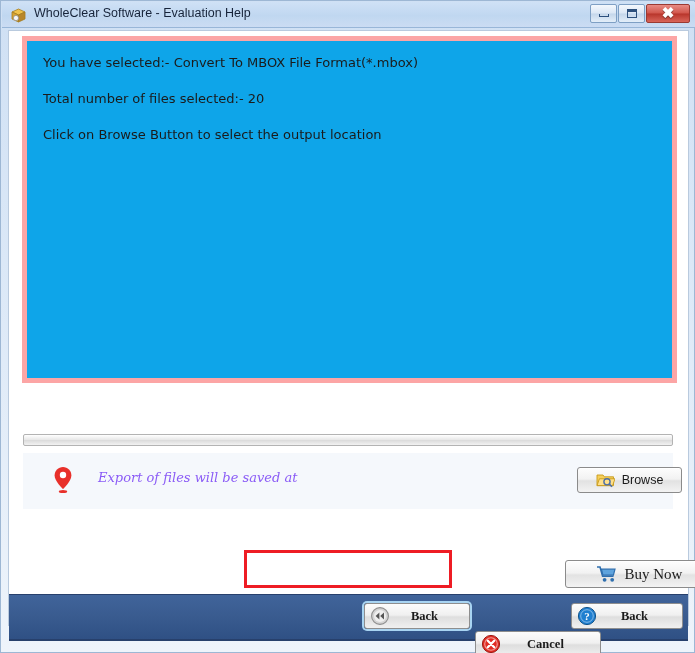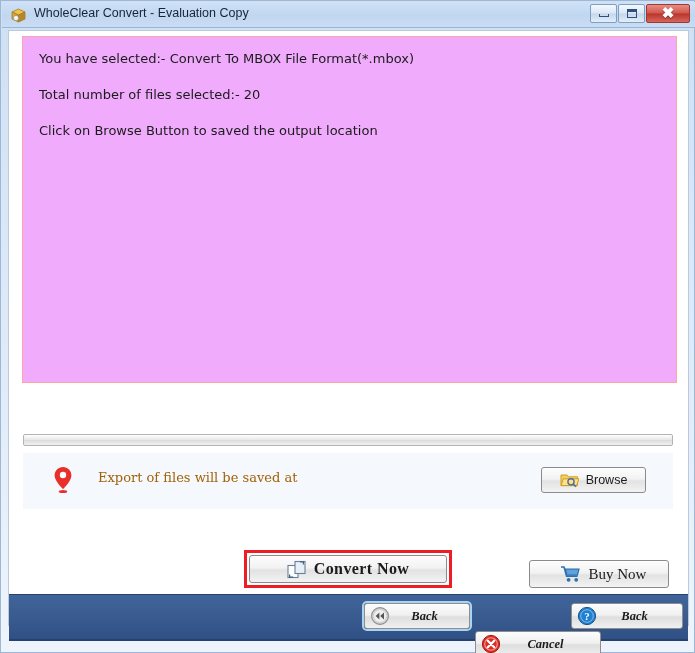--- a/index.html
+++ b/index.html
@@ -62,22 +62,22 @@
     width: 681px; height: 596px;
     background: #ffffff;
     border: 1px solid #b9cade;
   }
 
   
   .textpanel {
     position: absolute;
     left: 13px; top: 5px;
     width: 655px; height: 347px;
-    background: #f0abfc;
-    border: 1px solid #fca5a5;
+    background: #0ea5e9;
+    border: 5px solid #fca5a5;
     padding: 14px 16px;
   }
   .tp-line {
     font-size: 13px;
     color: #1b1b1b;
     font-family: "DejaVu Sans", sans-serif;
     margin-bottom: 21px;
     white-space: nowrap;
   }
 
@@ -104,37 +104,39 @@
 
   .exportbox {
     position: absolute;
     left: 14px; top: 422px;
     width: 650px; height: 56px;
     background: #f5f8fc;
   }
   .pin-icon { position: absolute; left: 30px; top: 13px; width: 20px; height: 28px; }
   .export-label {
     position: absolute; left: 75px; top: 17px;
-    font-size: 13px; color: #a16207;
+    font-size: 13px; color: #8b5cf6;
     font-family: "DejaVu Serif", serif;
     white-space: nowrap;
+    font-style: italic;
   }
 
   
   .btn3d {
     position: absolute;
     background: linear-gradient(180deg,#fdfdfd 0%, #f2f2f2 46%, #e2e2e2 54%, #f3f3f3 100%);
     border: 1px solid #8b8b8b;
     border-radius: 3px;
     display: flex; align-items: center; justify-content: center;
     gap: 7px;
     font-size: 13px;
     color: #1b1b1b;
     box-shadow: inset 0 1px 0 #ffffff;
     white-space: nowrap;
+    margin-left: 36px;
   }
   .btn-browse {
     left: 518px; top: 14px;
     width: 105px; height: 26px;
     font-family: "Liberation Sans", sans-serif;
     font-size: 12.5px;
   }
 
   
   .convert-highlight {
@@ -178,21 +180,21 @@
     background: linear-gradient(180deg,#fcfcfc 0%, #f0f0f0 46%, #dedede 54%, #f0f0f0 100%);
     border: 1px solid #8e8e8e;
     border-radius: 3px;
     display: flex; align-items: center;
     font-size: 12.5px;
     color: #1b1b1b;
     font-family: "Liberation Serif", serif;
     font-weight: bold;
     white-space: nowrap;
   }
-  .navbtn .lbl { flex: 1; text-align: center; padding-right: 10px; font-style: italic; }
+  .navbtn .lbl { flex: 1; text-align: center; padding-right: 10px; }
   .navbtn .ico { width: 20px; height: 20px; margin-left: 5px; flex: none; }
   .btn-back   { left: 355px; width: 106px; box-shadow: 0 0 0 2px #a8d4f2; }
   .btn-cancel { left: 466px; width: 126px; margin-top: 28px; }
   .btn-help   { left: 562px; width: 112px; }
 
   .ico-svg { display:block; }
 </style>
 </head>
 <body>
 
@@ -200,41 +202,41 @@
 
   <div class="titlebar">
     <span class="title-icon">
       <svg class="ico-svg" width="17" height="17" viewBox="0 0 17 17">
         <path d="M2 5 L8.5 2 L15 5 L8.5 8 Z" fill="#f0c24b" stroke="#a67c1e" stroke-width="0.8"></path>
         <path d="M2 5 L2 12 L8.5 15 L8.5 8 Z" fill="#d9a531" stroke="#a67c1e" stroke-width="0.8"></path>
         <path d="M15 5 L15 12 L8.5 15 L8.5 8 Z" fill="#b8862a" stroke="#a67c1e" stroke-width="0.8"></path>
         <circle cx="6" cy="11" r="2.6" fill="#f7f7f7" stroke="#8a8a8a" stroke-width="0.7"></circle>
       </svg>
     </span>
-    <span class="title-text">WholeClear Convert - Evaluation Copy</span>
+    <span class="title-text">WholeClear Software - Evaluation Help</span>
 
     <div class="winbtns">
       <div class="wbtn">
         <span class="min-glyph"></span>
       </div>
       <div class="wbtn">
         <span class="max-glyph"></span>
       </div>
       <div class="wbtn close">
         <span class="close-glyph">✖</span>
       </div>
     </div>
   </div>
 
   <div class="client">
 
     <div class="textpanel">
       <div class="tp-line">You have selected:-  Convert To MBOX File Format(*.mbox)</div>
       <div class="tp-line">Total number of files selected:-  20</div>
-      <div class="tp-line">Click on Browse Button to saved the output location</div>
+      <div class="tp-line">Click on Browse Button to select the output location</div>
     </div>
 
     <div class="midband"></div>
 
     <div class="progress">
       <div class="progress-fill" style="width: 0%;"></div>
     </div>
 
     <div class="exportbox">
       <span class="pin-icon">
@@ -255,31 +257,20 @@
             <line x1="13.3" y1="12.1" x2="16" y2="14.8" stroke="#4d6fa8" stroke-width="1.6"></line>
           </svg>
         </span>
         <span>Browse</span>
       </div>
     </div>
 
   </div>
 
   <div class="convert-highlight"></div>
-  <div class="btn3d btn-convert">
-    <span>
-      <svg class="ico-svg" width="20" height="19" viewBox="0 0 20 19">
-        <rect x="1" y="5.5" width="10" height="12" fill="#ffffff" stroke="#6b7f99" stroke-width="1.1"></rect>
-        <rect x="8" y="1.5" width="10" height="12" fill="#e7eef7" stroke="#6b7f99" stroke-width="1.1"></rect>
-        <path d="M13 1.8 L16.4 1.8 L16.4 4.4" fill="none" stroke="#4a6080" stroke-width="1.2"></path>
-        <path d="M6.2 17.2 L2.6 17.2 L2.6 14.6" fill="none" stroke="#4a6080" stroke-width="1.2"></path>
-      </svg>
-    </span>
-    <span>Convert Now</span>
-  </div>
 
   <div class="btn3d btn-buy">
     <span>
       <svg class="ico-svg" width="22" height="18" viewBox="0 0 22 18">
         <path d="M1 2 L4 2 L6.6 11.2 L17.5 11.2" fill="none" stroke="#2f6fae" stroke-width="1.6"></path>
         <path d="M5.4 4.2 L19 4.2 L17.4 10.2 L6.9 10.2 Z" fill="#5ea3dd" stroke="#2f6fae" stroke-width="1.2"></path>
         <circle cx="8.6" cy="14.8" r="1.9" fill="#2f6fae"></circle>
         <circle cx="16.2" cy="14.8" r="1.9" fill="#2f6fae"></circle>
       </svg>
     </span>

